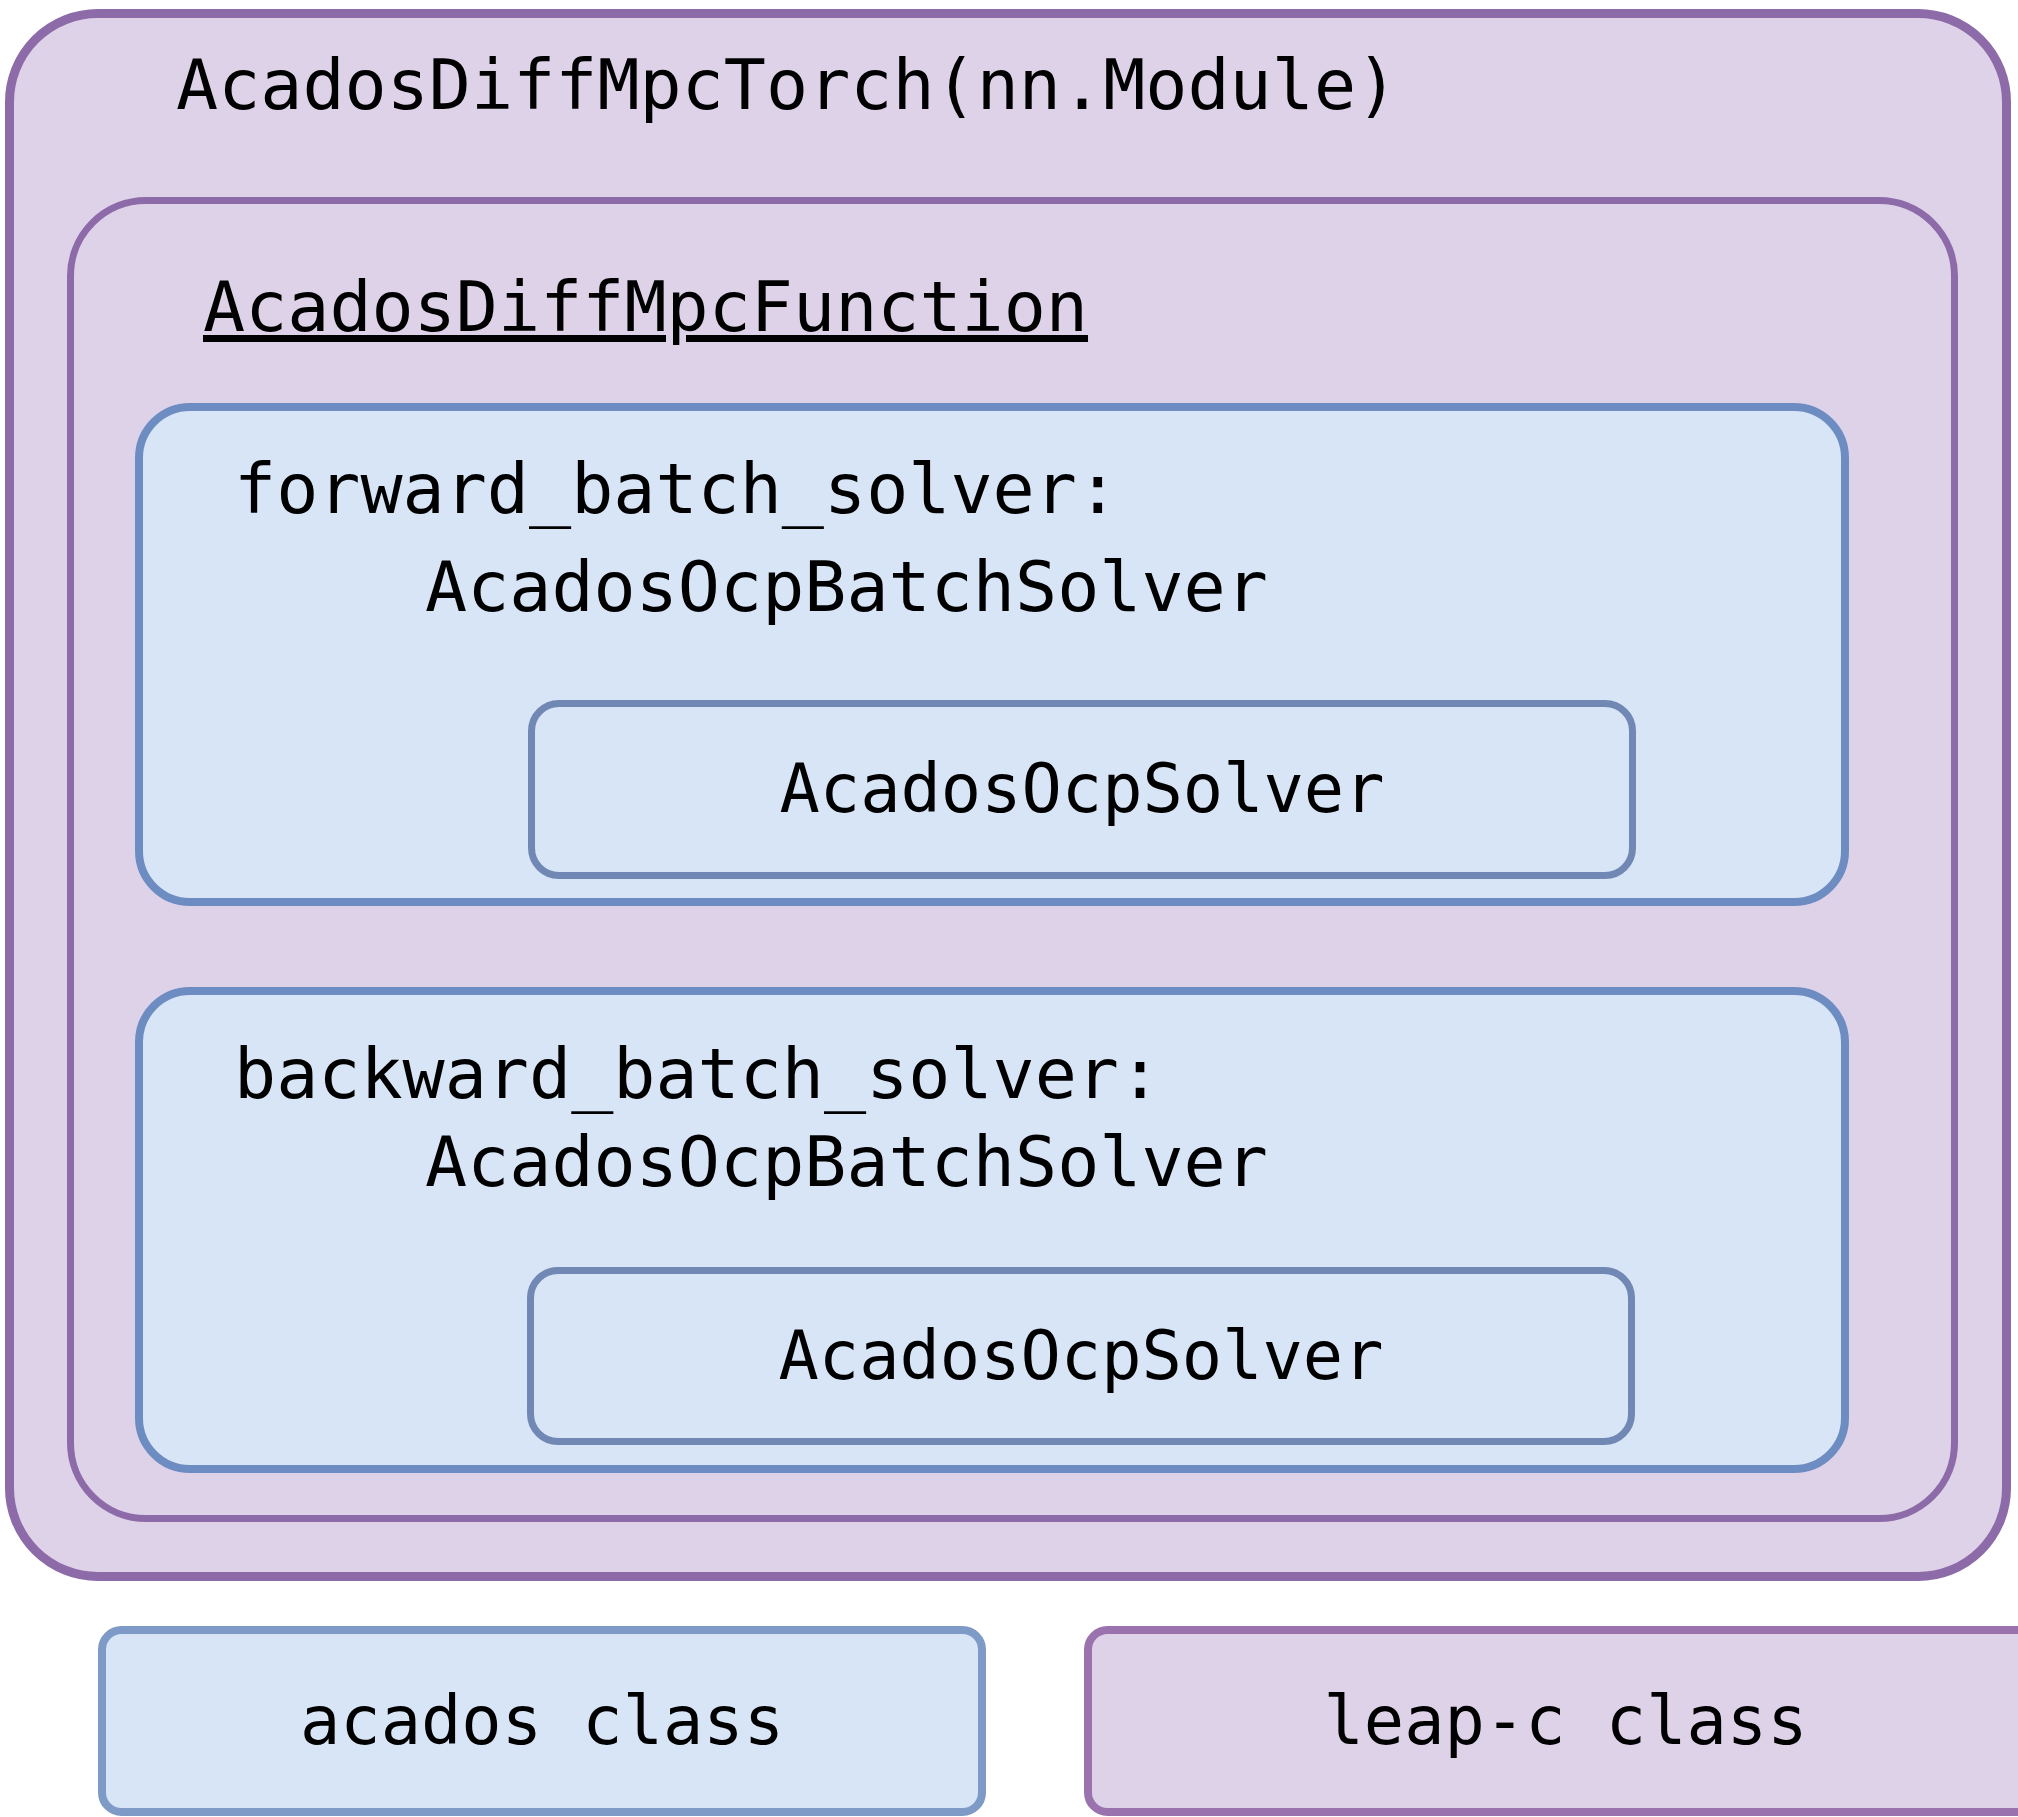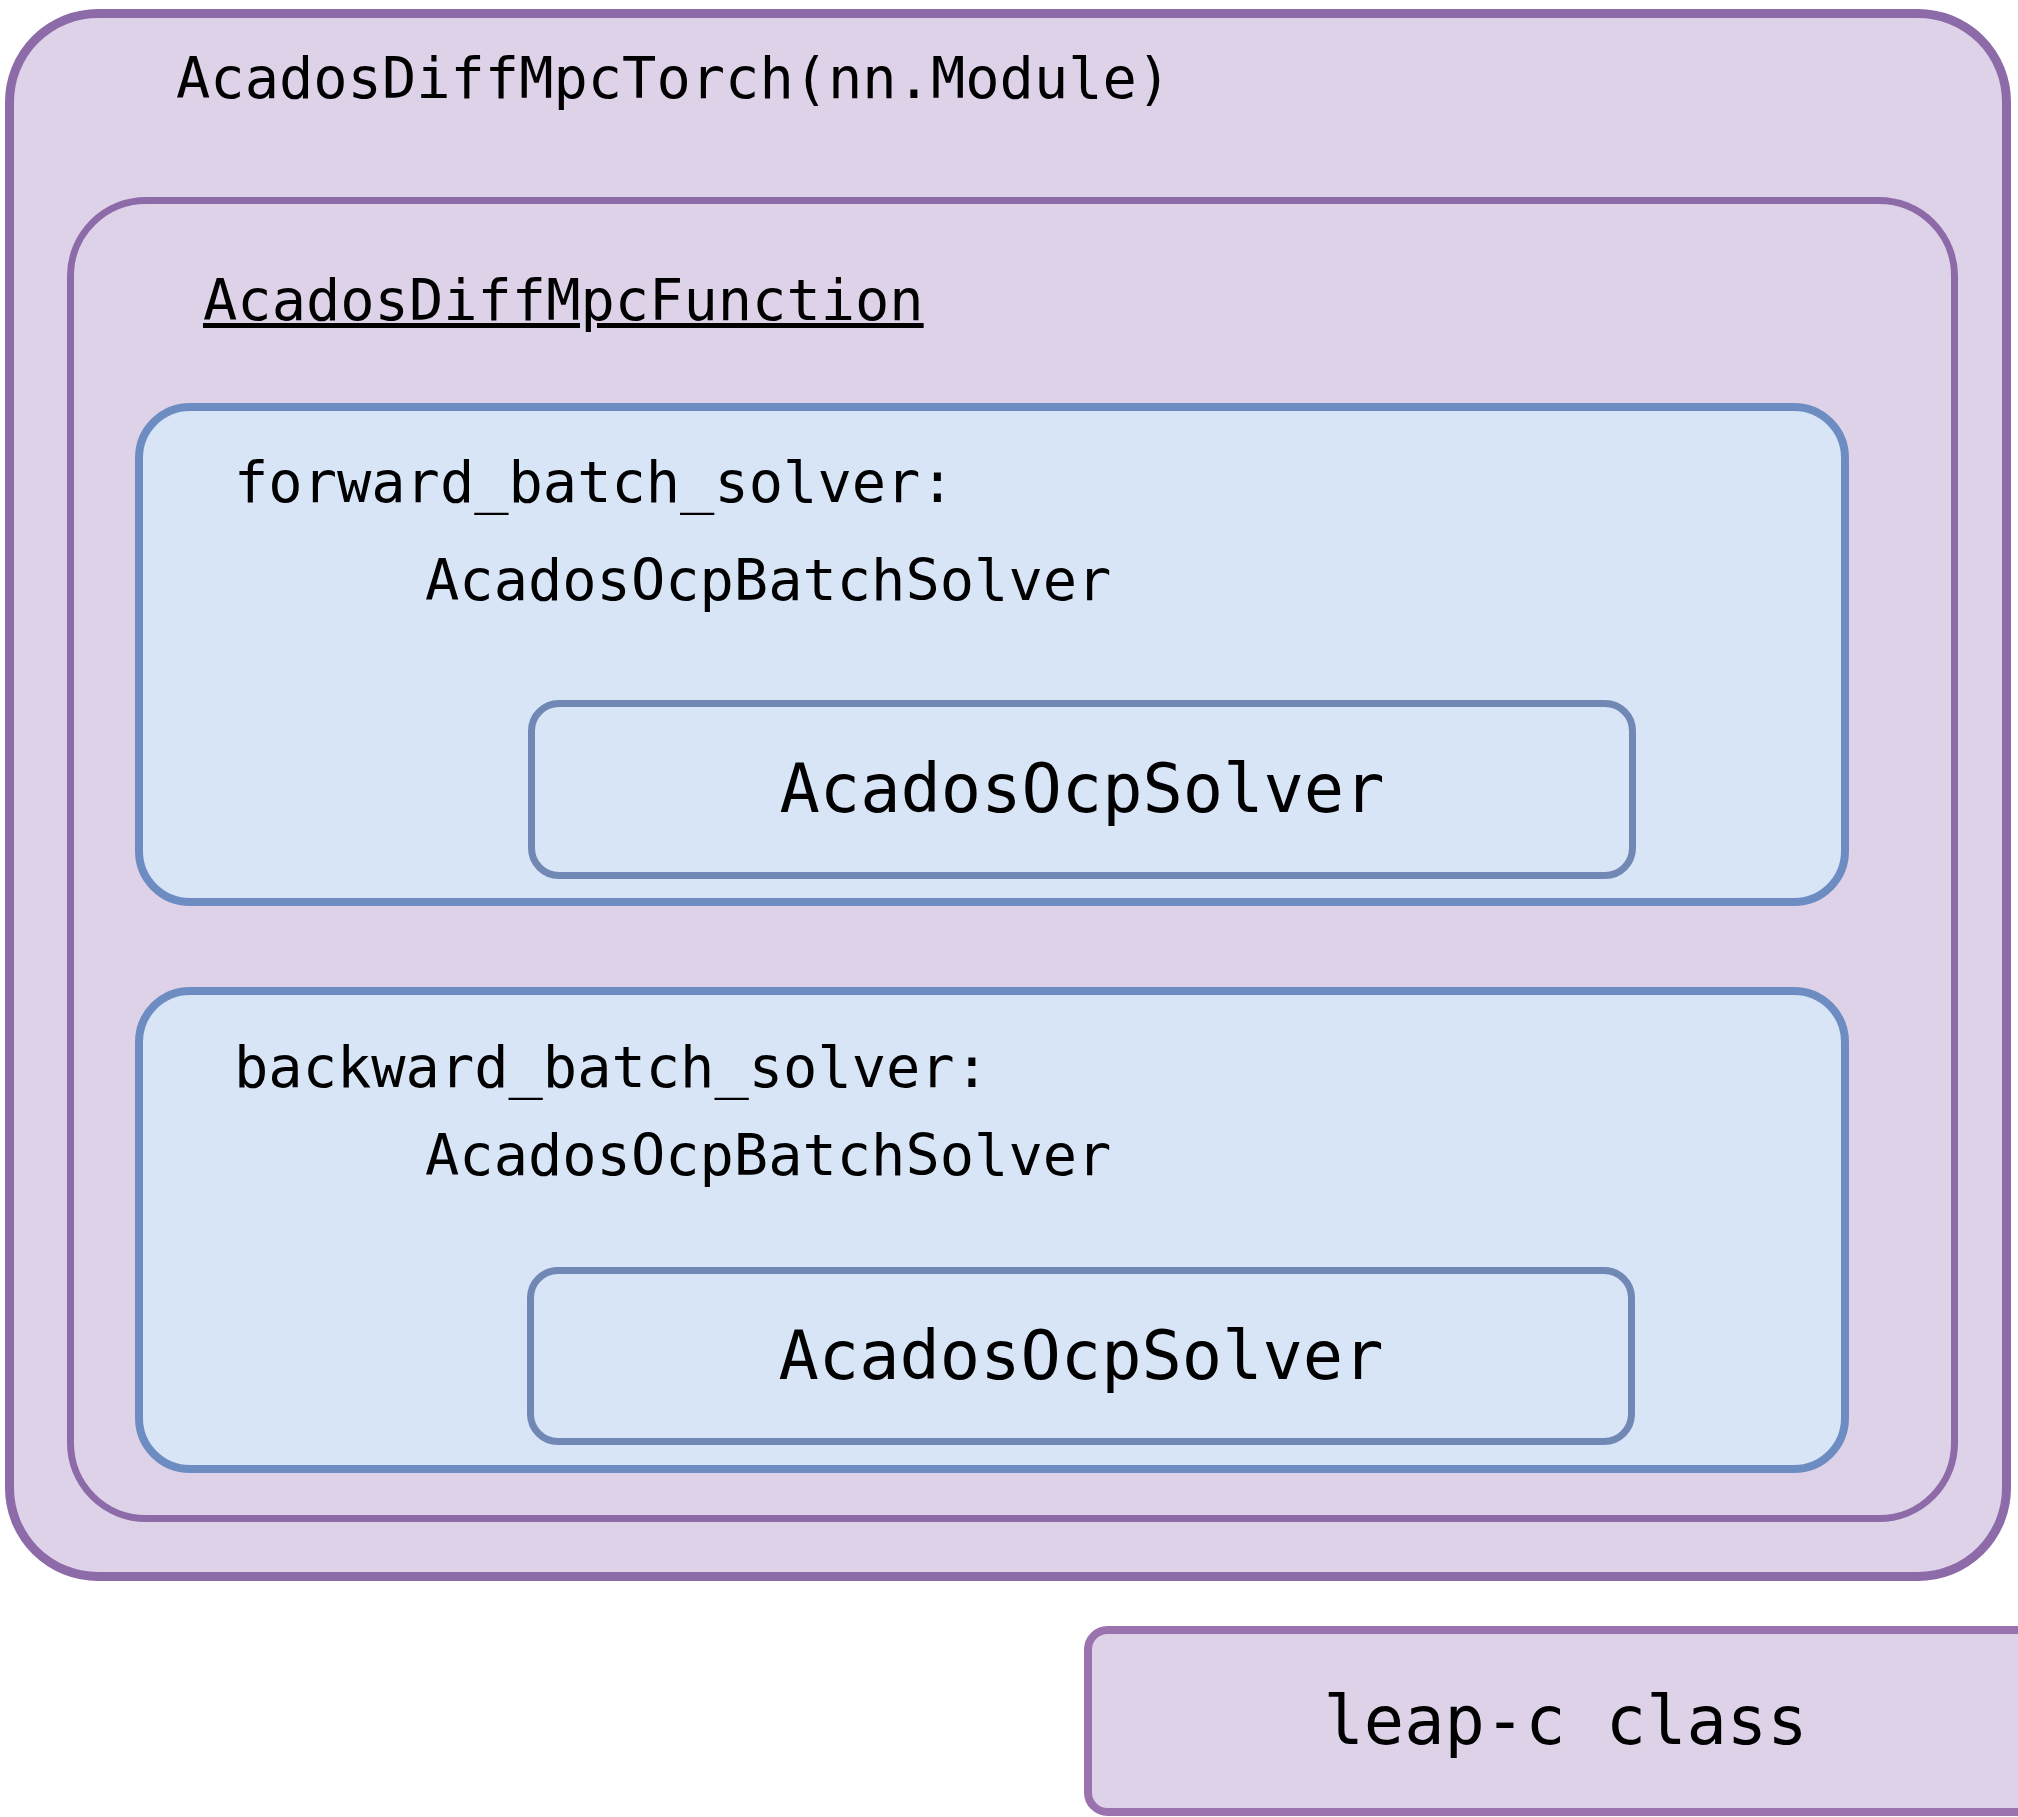--- a/index.html
+++ b/index.html
@@ -56,21 +56,21 @@
     border-radius: 31px;
     display: flex;
     align-items: center;
     justify-content: center;
   }
   .ocp-box.first  { left: 528px; top: 700px;  width: 1108px; height: 179px; }
   .ocp-box.second { left: 527px; top: 1267px; width: 1108px; height: 178px; }
 
   .label {
     position: absolute;
-    font-size: 57px;
+    font-size: 70px;
     line-height: 1;
     white-space: pre;
   }
   .ocp-label, .legend-label {
     font-size: 67px;
     line-height: 1;
     white-space: pre;
   }
 
   .legend-box {
@@ -114,18 +114,21 @@
   <div class="label" style="left:176px; top:50px;">AcadosDiffMpcTorch(nn.Module)</div>
 
   <div class="label" style="left:203px; top:272px;text-decoration:underline;">AcadosDiffMpcFunction</div>
 
   <div class="label" style="left:234px; top:454px;text-align:right;">forward_batch_solver:</div>
   <div class="label" style="left:425px; top:552px;">AcadosOcpBatchSolver</div>
 
   <div class="label" style="left:234px; top:1039px;">backward_batch_solver:</div>
   <div class="label" style="left:425px; top:1127px;">AcadosOcpBatchSolver</div>
 
+  <div class="box legend-box acados">
+    <span class="legend-label">acados class</span>
+  </div>
   <div class="box legend-box leapc">
     <span class="legend-label">leap-c class</span>
   </div>
 
 </div>
 
 
 </body></html>

